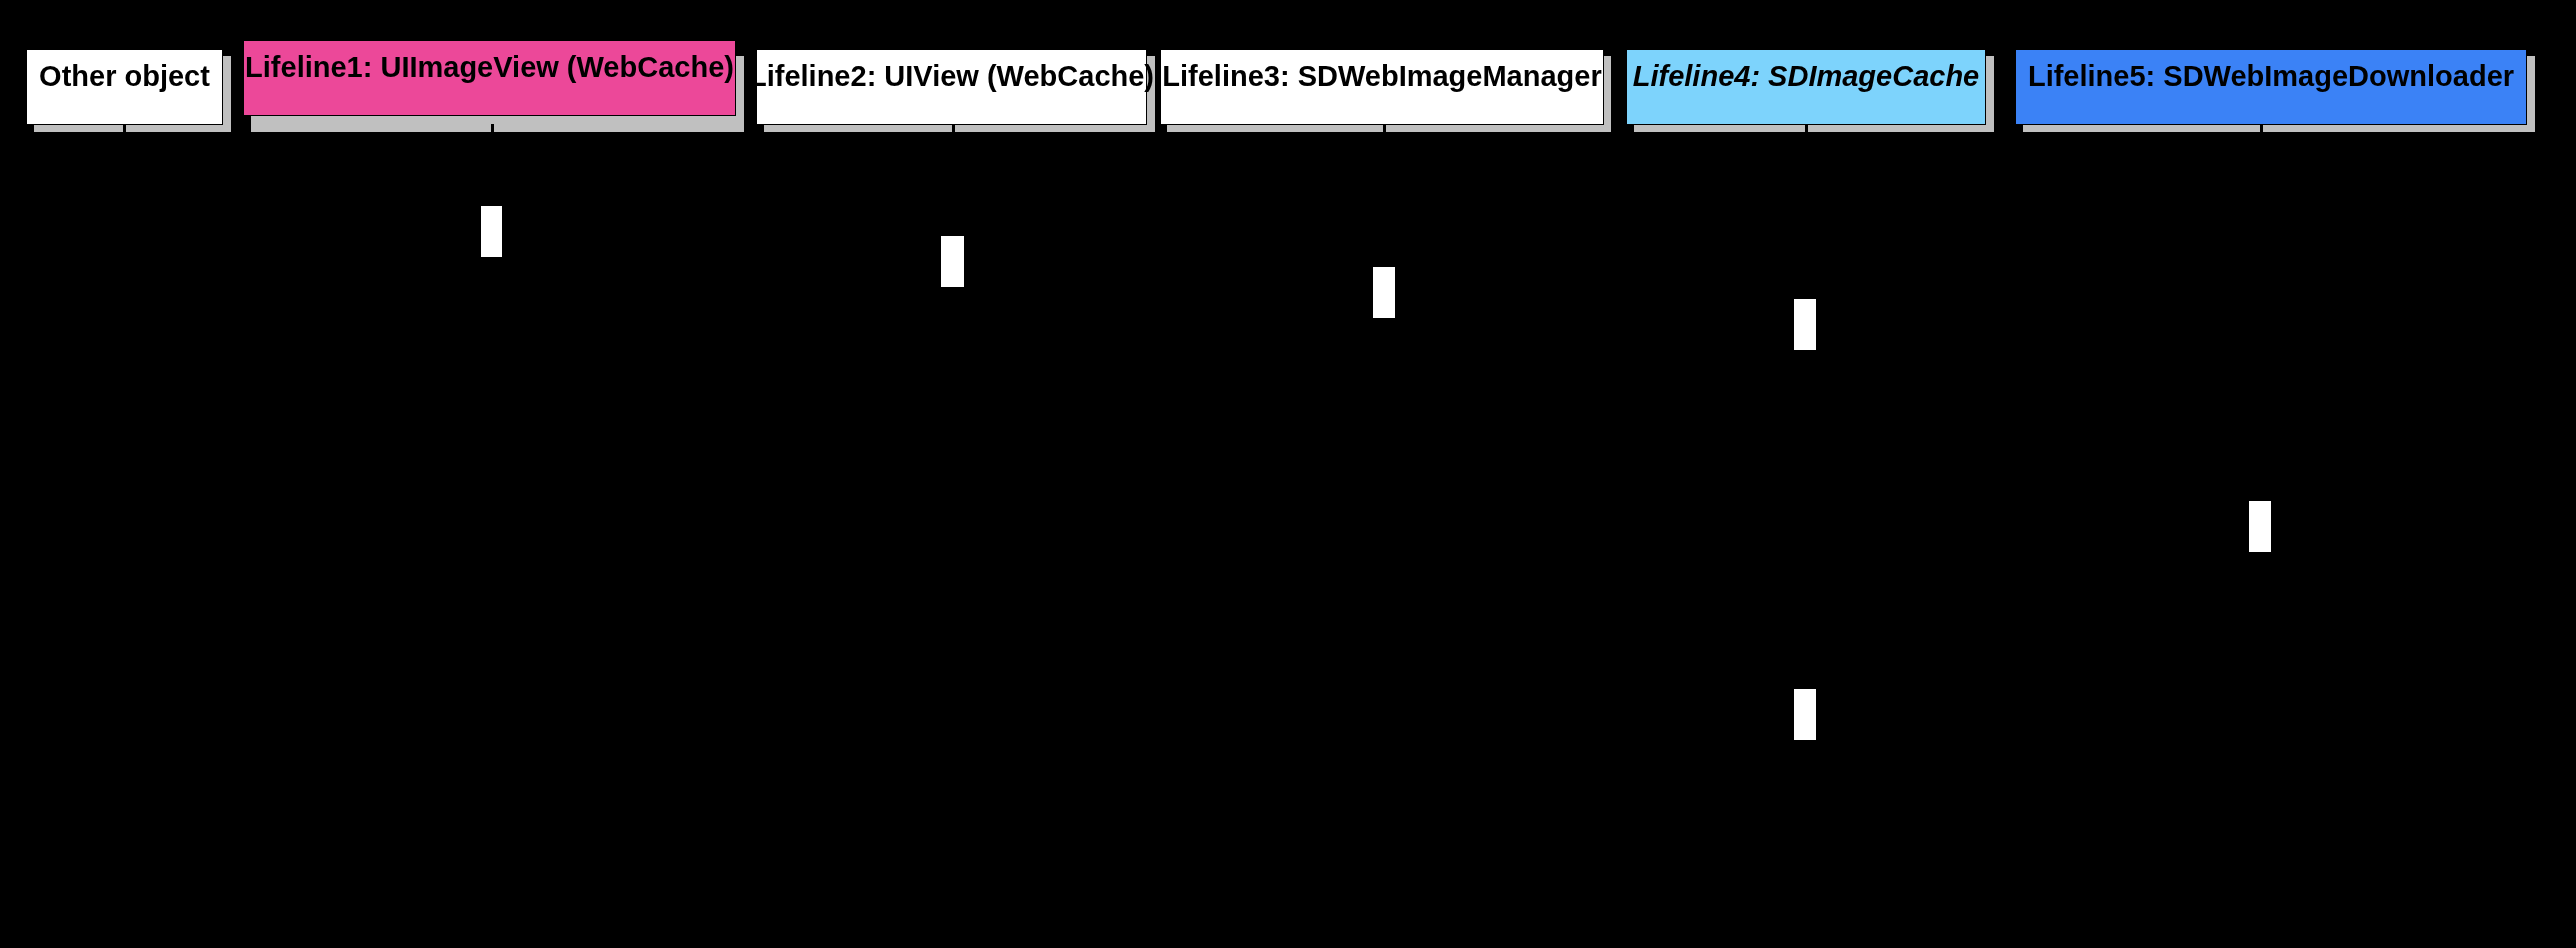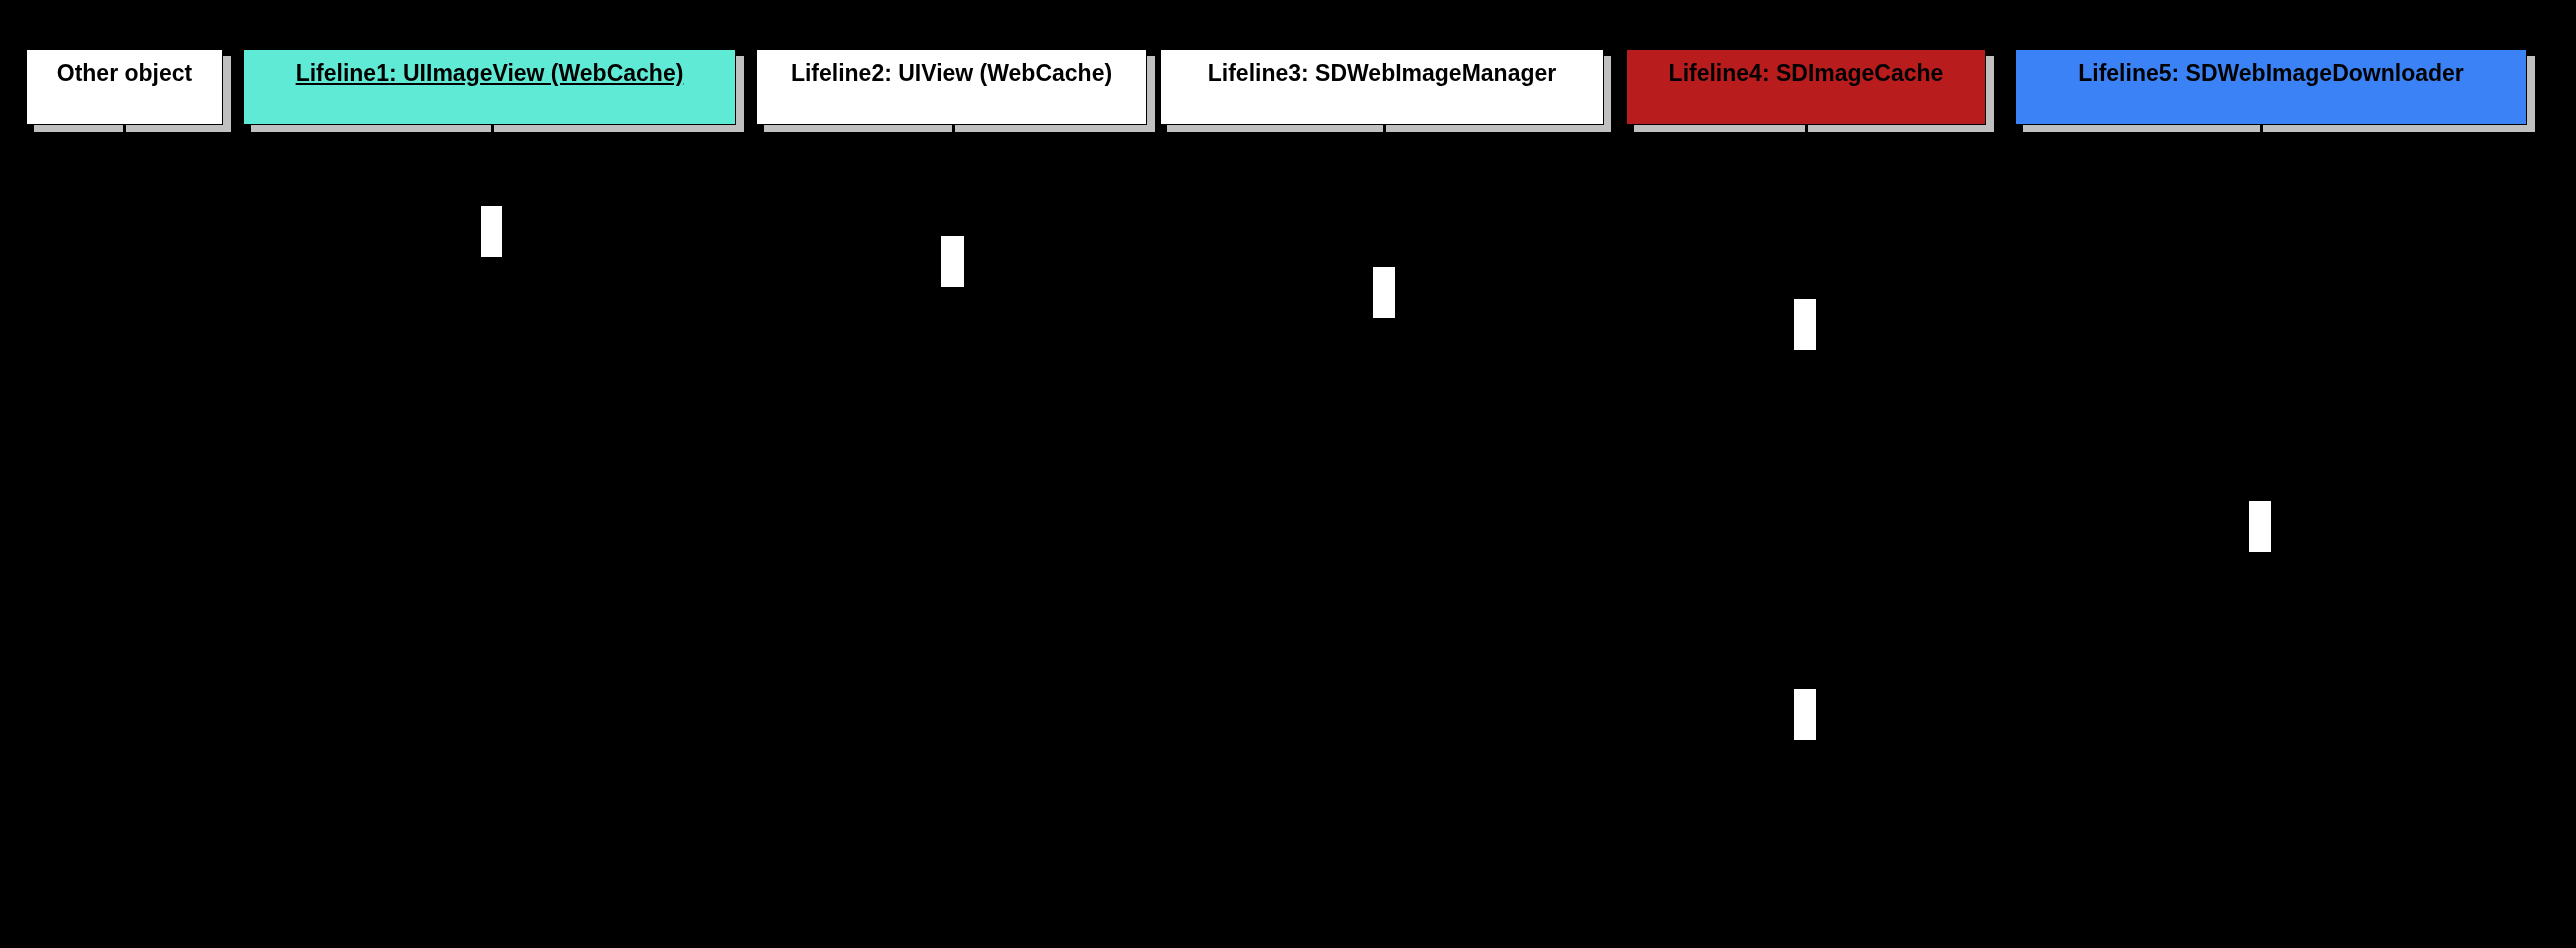--- a/index.html
+++ b/index.html
@@ -33,21 +33,21 @@
     background: #ffffff;
     border: 1.9px solid #000000;
     box-sizing: border-box;
     display: flex;
     align-items: flex-start;
     justify-content: center;
   }
   .lifeline-label {
     font-family: "Liberation Sans", sans-serif;
     font-weight: bold;
-    font-size: 23px;
+    font-size: 29px;
     line-height: 1;
     color: #000000;
     white-space: nowrap;
     padding-top: 11.7px;
   }
   
   .lifeline-tick {
     position: absolute;
     width: 2.9px;
     background: #000000;
@@ -75,42 +75,42 @@
       <div class="lifeline-group">
         <div class="lifeline-shadow" style="left: 34px; top: 56px; width: 197px; height: 76px; background: rgb(192, 192, 192);"></div>
         <div class="lifeline-tick" style="left: 123px; top: 124px; width: 2.9px; height: 13.6px;"></div>
         <div class="lifeline-box" style="left: 26px; top: 49px; width: 197px; height: 76px; background: rgb(255, 255, 255); border-color: rgb(0, 0, 0);">
           <span class="lifeline-label">Other object</span>
         </div>
       </div>
       <div class="lifeline-group">
         <div class="lifeline-shadow" style="left: 251px; top: 56px; width: 493px; height: 76px; background: rgb(192, 192, 192);"></div>
         <div class="lifeline-tick" style="left: 491px; top: 124px; width: 2.9px; height: 13.6px;"></div>
-        <div class="lifeline-box" style="left: 243px; top: 49px; width: 493px; height: 76px; background: #5eead4; border-color: rgb(0, 0, 0); text-decoration: underline;">
+        <div class="lifeline-box" style="left: 243px; top: 40px; width: 493px; height: 76px; background: #ec4899; border-color: rgb(0, 0, 0);">
           <span class="lifeline-label">Lifeline1: UIImageView (WebCache)</span>
         </div>
       </div>
       <div class="lifeline-group">
         <div class="lifeline-shadow" style="left: 764px; top: 56px; width: 391px; height: 76px; background: rgb(192, 192, 192);"></div>
         <div class="lifeline-tick" style="left: 952px; top: 124px; width: 2.9px; height: 13.6px;"></div>
         <div class="lifeline-box" style="left: 756px; top: 49px; width: 391px; height: 76px; background: #ffffff; border-color: rgb(0, 0, 0);">
           <span class="lifeline-label">Lifeline2: UIView (WebCache)</span>
         </div>
       </div>
       <div class="lifeline-group">
         <div class="lifeline-shadow" style="left: 1167px; top: 56px; width: 444px; height: 76px; background: rgb(192, 192, 192);"></div>
         <div class="lifeline-tick" style="left: 1383px; top: 124px; width: 2.9px; height: 13.6px;"></div>
         <div class="lifeline-box" style="left: 1160px; top: 49px; width: 444px; height: 76px; background: rgb(255, 255, 255); border-color: rgb(0, 0, 0);">
           <span class="lifeline-label">Lifeline3: SDWebImageManager</span>
         </div>
       </div>
       <div class="lifeline-group">
         <div class="lifeline-shadow" style="left: 1634px; top: 56px; width: 360px; height: 76px; background: rgb(192, 192, 192);"></div>
         <div class="lifeline-tick" style="left: 1805px; top: 124px; width: 2.9px; height: 13.6px;"></div>
-        <div class="lifeline-box" style="left: 1626px; top: 49px; width: 360px; height: 76px; background: #b91c1c; border-color: rgb(0, 0, 0);">
+        <div class="lifeline-box" style="left: 1626px; top: 49px; width: 360px; height: 76px; background: #7dd3fc; border-color: rgb(0, 0, 0); font-style: italic;">
           <span class="lifeline-label">Lifeline4: SDImageCache</span>
         </div>
       </div>
       <div class="lifeline-group">
         <div class="lifeline-shadow" style="left: 2023px; top: 56px; width: 512px; height: 76px; background: rgb(192, 192, 192);"></div>
         <div class="lifeline-tick" style="left: 2260px; top: 124px; width: 2.9px; height: 13.6px;"></div>
         <div class="lifeline-box" style="left: 2015px; top: 49px; width: 512px; height: 76px; background: #3b82f6; border-color: rgb(0, 0, 0);">
           <span class="lifeline-label">Lifeline5: SDWebImageDownloader</span>
         </div>
       </div>

